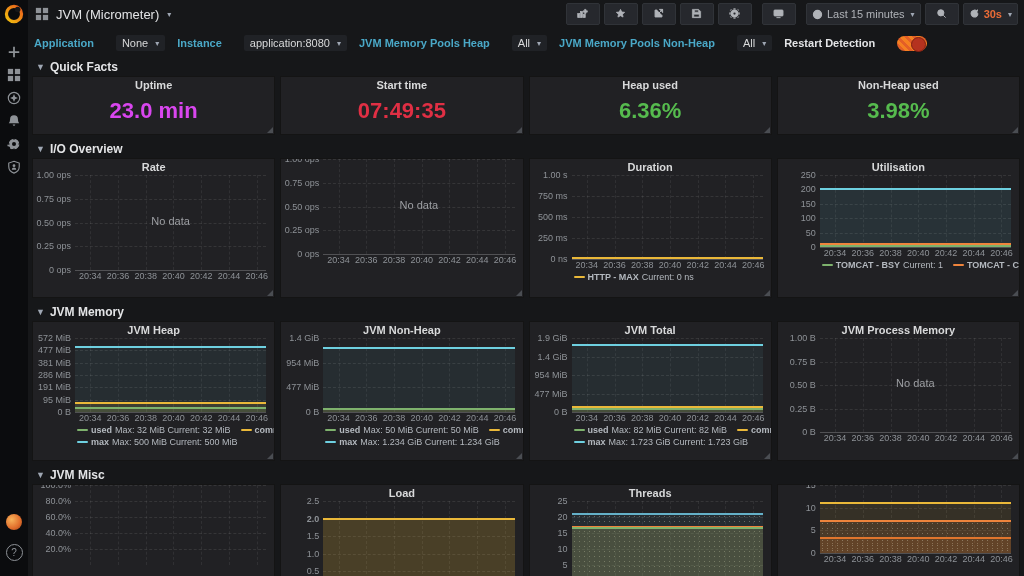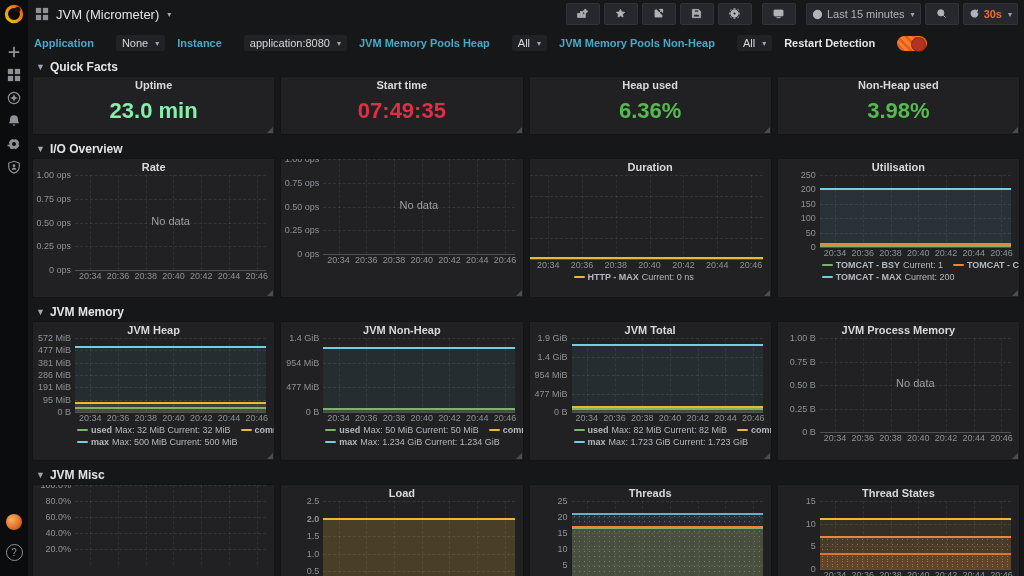--- a/index.html
+++ b/index.html
@@ -249,21 +249,21 @@
         </div>
       </div>
     <div class="dash" id="dash">
         <div class="row-header">
           <span class="row-chevron">▼</span>
           <span class="row-title">Quick Facts</span>
         </div>
         <div class="panel-row">
           <div class="panel panel-stat">
             <div class="panel-title">Uptime</div>
-            <div class="stat-value" style="color: #86efac;">23.0 min</div>
+            <div class="stat-value" style="color: #d946ef;">23.0 min</div>
             <div class="resize-h"></div>
           </div>
           <div class="panel panel-stat">
             <div class="panel-title">Start time</div>
             <div class="stat-value" style="color: rgb(224, 47, 68);">07:49:35</div>
             <div class="resize-h"></div>
           </div>
           <div class="panel panel-stat">
             <div class="panel-title">Heap used</div>
             <div class="stat-value" style="color: rgb(86, 187, 78);">6.36%</div>
@@ -353,20 +353,27 @@
                   <div class="xlab" style="left: 80.5%;">20:44</div>
                   <div class="xlab" style="left: 95%;">20:46</div>
                 </div>
               </div>
             </div>
             <div class="resize-h"></div>
           </div>
           <div class="panel panel-graph">
             <div class="panel-title">Duration</div>
             <div class="plot-row">
+              <div class="yax" style="height: 84px;">
+                <div class="ylab" style="top: 0%;">1.00 s</div>
+                <div class="ylab" style="top: 25%;">750 ms</div>
+                <div class="ylab" style="top: 50%;">500 ms</div>
+                <div class="ylab" style="top: 75%;">250 ms</div>
+                <div class="ylab" style="top: 100%;">0 ns</div>
+              </div>
               <div class="plotcol">
                 <div class="plot" style="height: 84px;">
                   <div class="gl" style="top: 0%;"></div>
                   <div class="gl" style="top: 25%;"></div>
                   <div class="gl" style="top: 50%;"></div>
                   <div class="gl" style="top: 75%;"></div>
                   <div class="gl base" style="top: 100%;"></div>
                   <div class="glv" style="left: 8%;"></div>
                   <div class="glv" style="left: 22.5%;"></div>
                   <div class="glv" style="left: 37%;"></div>
@@ -447,27 +454,20 @@
                 <span class="leg-item">
                   <span class="leg-mark" style="background-color: rgb(126, 178, 109);"></span>
                   <span class="leg-name">TOMCAT - BSY</span>
                   <span> Current: 1</span>
                 </span>
                 <span class="leg-item">
                   <span class="leg-mark" style="background-color: rgb(239, 132, 60);"></span>
                   <span class="leg-name">TOMCAT - CUR</span>
                 </span>
               </div>
-              <div class="leg-row">
-                <span class="leg-item">
-                  <span class="leg-mark" style="background-color: rgb(110, 208, 224);"></span>
-                  <span class="leg-name">TOMCAT - MAX</span>
-                  <span> Current: 200</span>
-                </span>
-              </div>
             </div>
             <div class="resize-h"></div>
           </div>
         </div>
         <div class="row-header">
           <span class="row-chevron">▼</span>
           <span class="row-title">JVM Memory</span>
         </div>
         <div class="panel-row">
           <div class="panel panel-graph">
@@ -794,21 +794,20 @@
                   <div class="sfill" style="height: 68%; background-color: rgba(239, 132, 60, 0.1);"></div>
                   <div class="sfill" style="height: 66%; background-color: rgba(126, 178, 109, 0.22);"></div>
                   <div class="sline" style="bottom: calc(84% - 1px); background-color: rgb(100, 176, 200);"></div>
                   <div class="sline" style="bottom: calc(68% - 1px); background-color: rgb(239, 132, 60);"></div>
                   <div class="sline" style="bottom: calc(66% - 1px); background-color: rgb(126, 178, 109);"></div>
                 </div>
               </div>
             </div>
           </div>
           <div class="panel panel-graph">
-            <div class="panel-title">Thread States</div>
             <div class="plot-row">
               <div class="yax" style="height: 68px;">
                 <div class="ylab" style="top: 0%;">15</div>
                 <div class="ylab" style="top: 33.3333%;">10</div>
                 <div class="ylab" style="top: 66.6667%;">5</div>
                 <div class="ylab" style="top: 100%;">0</div>
               </div>
               <div class="plotcol">
                 <div class="plot" style="height: 68px;">
                   <div class="gl" style="top: 0%;"></div>

